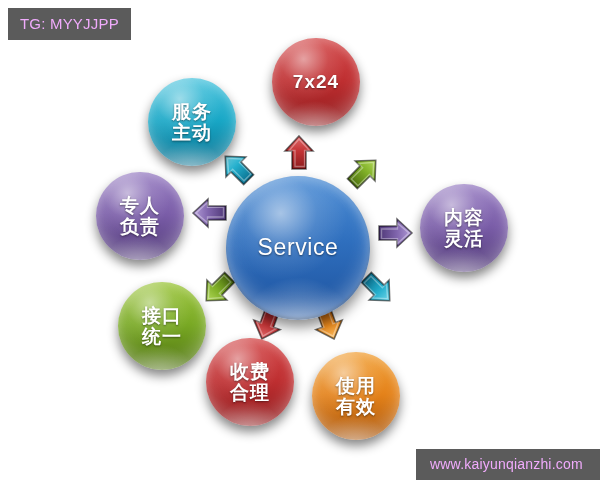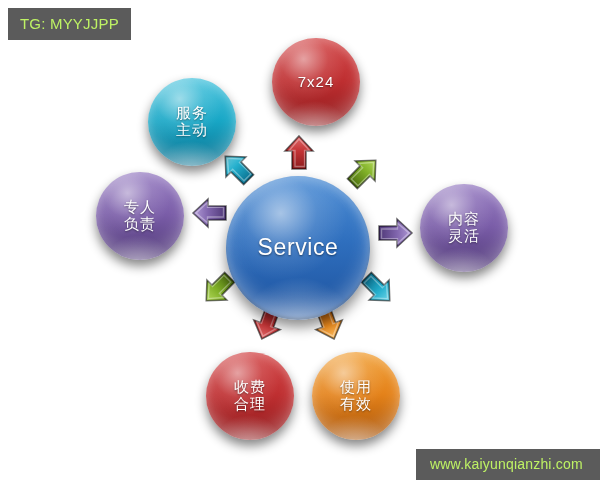--- a/index.html
+++ b/index.html
@@ -18,21 +18,21 @@
     width: 600px;
     height: 480px;
     background: #ffffff;
     overflow: hidden;
   }
 
   
   .watermark {
     position: absolute;
     background: #5b5b5b;
-    color: #bef264;
+    color: #f0abfc;
     font-size: 15px;
     letter-spacing: 0.2px;
     line-height: 1;
     padding: 8px 12px 9px 12px;
     white-space: nowrap;
     font-family: "Liberation Sans", "DejaVu Sans", sans-serif;
   }
   #wm-top {
     left: 8px;
     top: 8px;
@@ -95,22 +95,23 @@
     font-size: 23px;
     letter-spacing: 0.6px;
   }
 
   
   .sat {
     width: 88px;
     height: 88px;
   }
   .sat .line {
-    font-size: 15px;
+    font-size: 19px;
     letter-spacing: 1px;
+    font-weight: bold;
   }
 
   
   .skin-red {
     background:
       radial-gradient(circle at 36% 24%, rgba(255,255,255,0.52) 0%, rgba(255,255,255,0.10) 28%, rgba(255,255,255,0) 50%),
       radial-gradient(circle at 48% 114%, rgba(255,255,255,0.50) 0%, rgba(255,255,255,0) 34%),
       linear-gradient(to bottom, #d4494a 0%, #bf2f31 48%, #8f1b1d 100%);
     box-shadow:
       0 6px 11px rgba(0,0,0,0.48),
@@ -157,21 +158,21 @@
       inset 0 -9px 15px rgba(255,255,255,0.26),
       inset 0 4px 9px rgba(255,255,255,0.20);
   }
 
   
   #node-0 { left: 272px; top:  38px; }   
   #node-1 { left: 374px; top:  80px; }   
   #node-2 { left: 420px; top: 184px; }   
   #node-3 { left: 404px; top: 286px; }   
   #node-4 { left: 312px; top: 352px; }   
-  #node-5 { left: 206px; top: 352px; }   
+  #node-5 { left: 206px; top: 338px; }   
   #node-6 { left: 118px; top: 282px; }   
   #node-7 { left:  96px; top: 172px; }   
   #node-8 { left: 148px; top:  78px; }   
 
   
   .arrow {
     position: absolute;
     width: 46px;
     height: 46px;
     pointer-events: none;
@@ -357,20 +358,24 @@
     <div class="node sat skin-orange" id="node-4">
       <span class="line">使用</span>
       <span class="line">有效</span>
     </div>
 
     <div class="node sat skin-red" id="node-5">
       <span class="line">收费</span>
       <span class="line">合理</span>
     </div>
 
+    <div class="node sat skin-green" id="node-6">
+      <span class="line">接口</span>
+      <span class="line">统一</span>
+    </div>
 
     <div class="node sat skin-purple" id="node-7">
       <span class="line">专人</span>
       <span class="line">负责</span>
     </div>
 
     <div class="node sat skin-cyan" id="node-8">
       <span class="line">服务</span>
       <span class="line">主动</span>
     </div>

